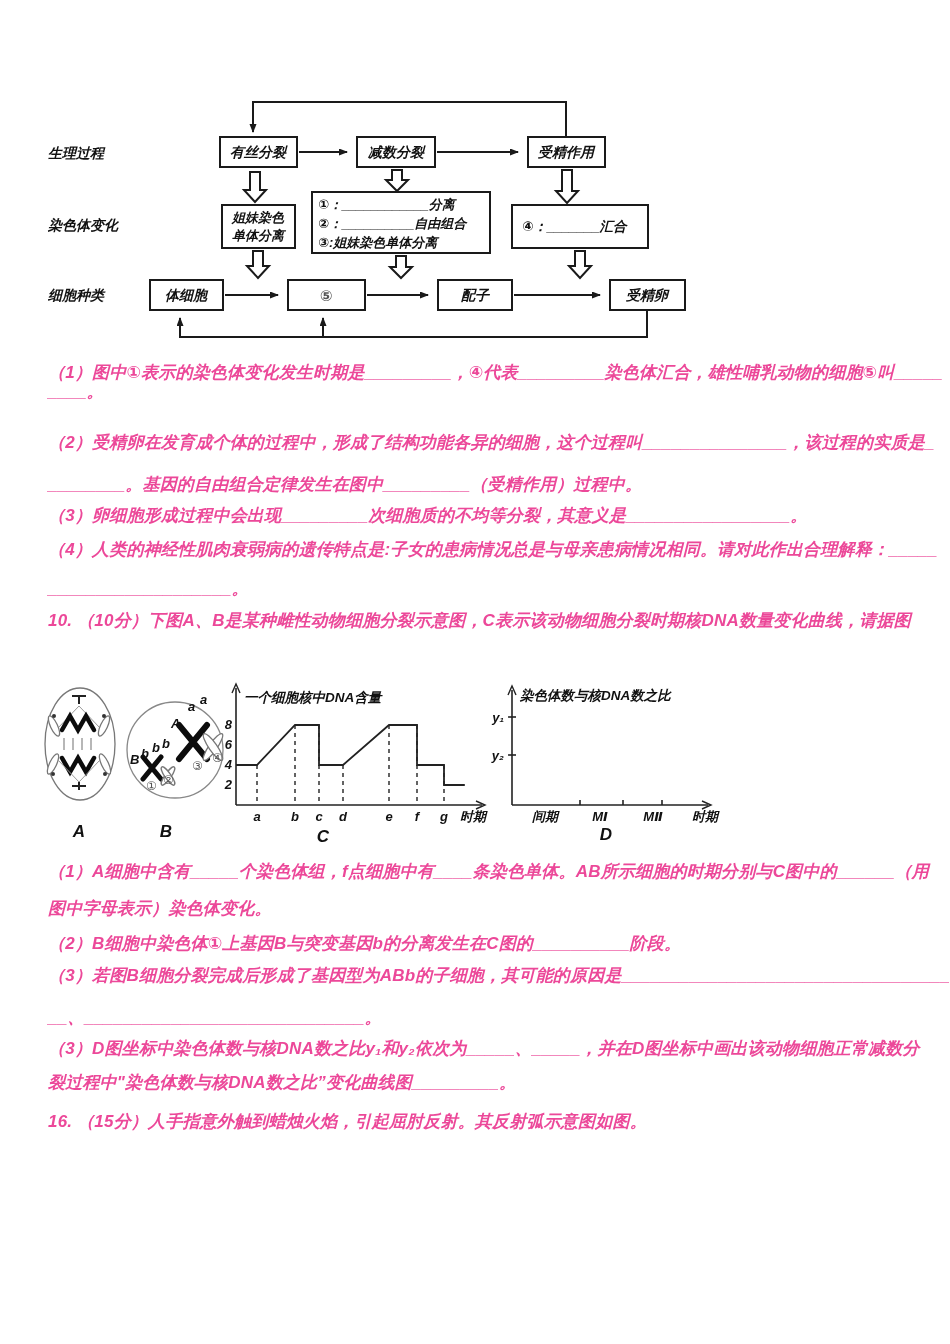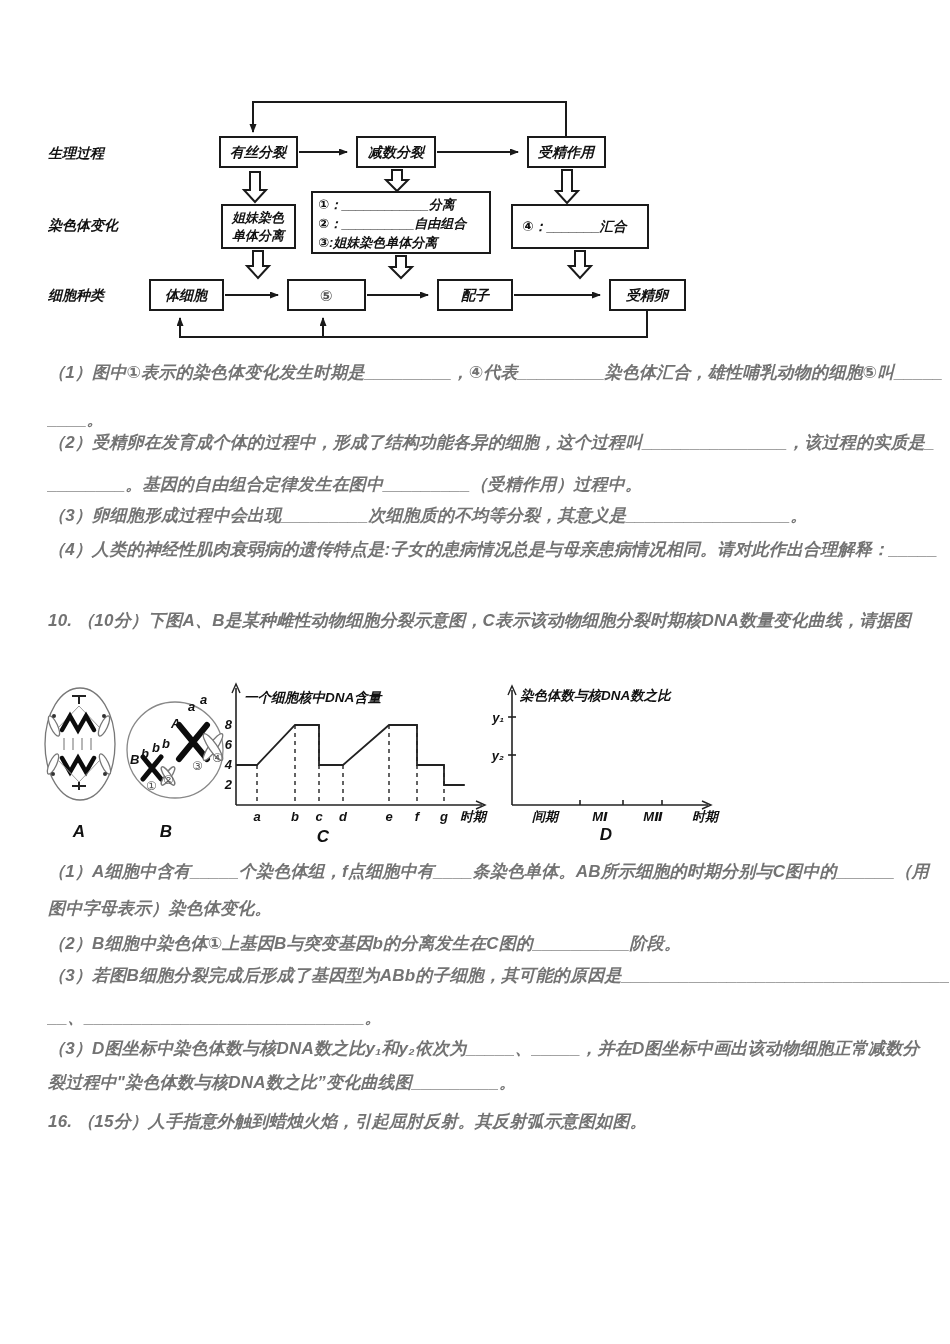--- a/index.html
+++ b/index.html
@@ -1,19 +1,19 @@
 <!DOCTYPE html>
 <html><head>
 <meta charset="utf-8">
 <style>
   html,body{margin:0;padding:0;background:#888;}
   #page{position:relative;width:950px;height:1344px;background:#ffffff;overflow:hidden;
         font-family:"Liberation Sans","DejaVu Sans",sans-serif;color:#000;font-style:italic;}
   .tl{position:absolute;left:48px;width:872px;font-size:17px;font-weight:700;
-      white-space:nowrap;letter-spacing:0.2px;color:#737373;}
+      white-space:nowrap;letter-spacing:0.2px;color:#ec4899;}
   svg text{font-family:"Liberation Sans","DejaVu Sans",sans-serif;fill:#111;}
   .bx{fill:#ffffff;stroke:#1a1a1a;stroke-width:2;}
   .bxt{font-size:14px;font-weight:700;}
   .rowlab{font-size:14px;font-weight:700;}
   .conn{stroke:#1a1a1a;stroke-width:2;fill:none;}
   .hollow{fill:#ffffff;stroke:#1a1a1a;stroke-width:2;stroke-linejoin:miter;}
   .axis{stroke:#222;stroke-width:1.6;fill:none;}
   .curve{stroke:#222;stroke-width:1.8;fill:none;}
   .guide{stroke:#222;stroke-width:1.4;stroke-dasharray:4 4;}
   .ticktxt{font-size:13px;font-weight:700;}
@@ -83,25 +83,26 @@
 
     <line class="conn" x1="180" y1="205" x2="233" y2="205" marker-end="url(#mA)"></line>
     <line class="conn" x1="322" y1="205" x2="383" y2="205" marker-end="url(#mA)"></line>
     <line class="conn" x1="469" y1="205" x2="555" y2="205" marker-end="url(#mA)"></line>
 
     <path class="conn" d="M602,221 V247 H135 V228" marker-end="url(#mA)"></path>
     <path class="conn" d="M278,247 V228" marker-end="url(#mA)"></path>
   </svg>
 
   <div class="tl" style="top:361px">（1）图中①表示的染色体变化发生时期是_________，④代表_________染色体汇合，雄性哺乳动物的细胞⑤叫_____</div>
-  <div class="tl" style="top:408px">____。</div>
+  <div class="tl" style="top:380px">____。</div>
   <div class="tl" style="top:431px">（2）受精卵在发育成个体的过程中，形成了结构功能各异的细胞，这个过程叫_______________，该过程的实质是_</div>
   <div class="tl" style="top:473px">________。基因的自由组合定律发生在图中_________（受精作用）过程中。</div>
   <div class="tl" style="top:504px">（3）卵细胞形成过程中会出现_________次细胞质的不均等分裂，其意义是_________________。</div>
   <div class="tl" style="top:538px">（4）人类的神经性肌肉衰弱病的遗传特点是:子女的患病情况总是与母亲患病情况相同。请对此作出合理解释：_____</div>
+  <div class="tl" style="top:577px">___________________。</div>
 
   <div class="tl" style="top:609px">10. （10分）下图A、B是某种雌性动物细胞分裂示意图，C表示该动物细胞分裂时期核DNA数量变化曲线，请据图</div>
 
   <svg style="position:absolute;left:40px;top:678px;" width="880" height="174" viewBox="0 0 880 174">
 
     <g>
       <ellipse cx="40" cy="66" rx="35" ry="56" fill="#fff" stroke="#777" stroke-width="1.3"></ellipse>
       <path d="M32,18 H46 M39,18 V26" stroke="#222" stroke-width="2" fill="none"></path>
       <path d="M39,28 L18,50 M39,28 L60,50" stroke="#999" stroke-width="1" fill="none"></path>
       <path class="chromD" d="M22,52 L30,38 L38,52 L46,38 L54,52" stroke-width="4.5"></path>

